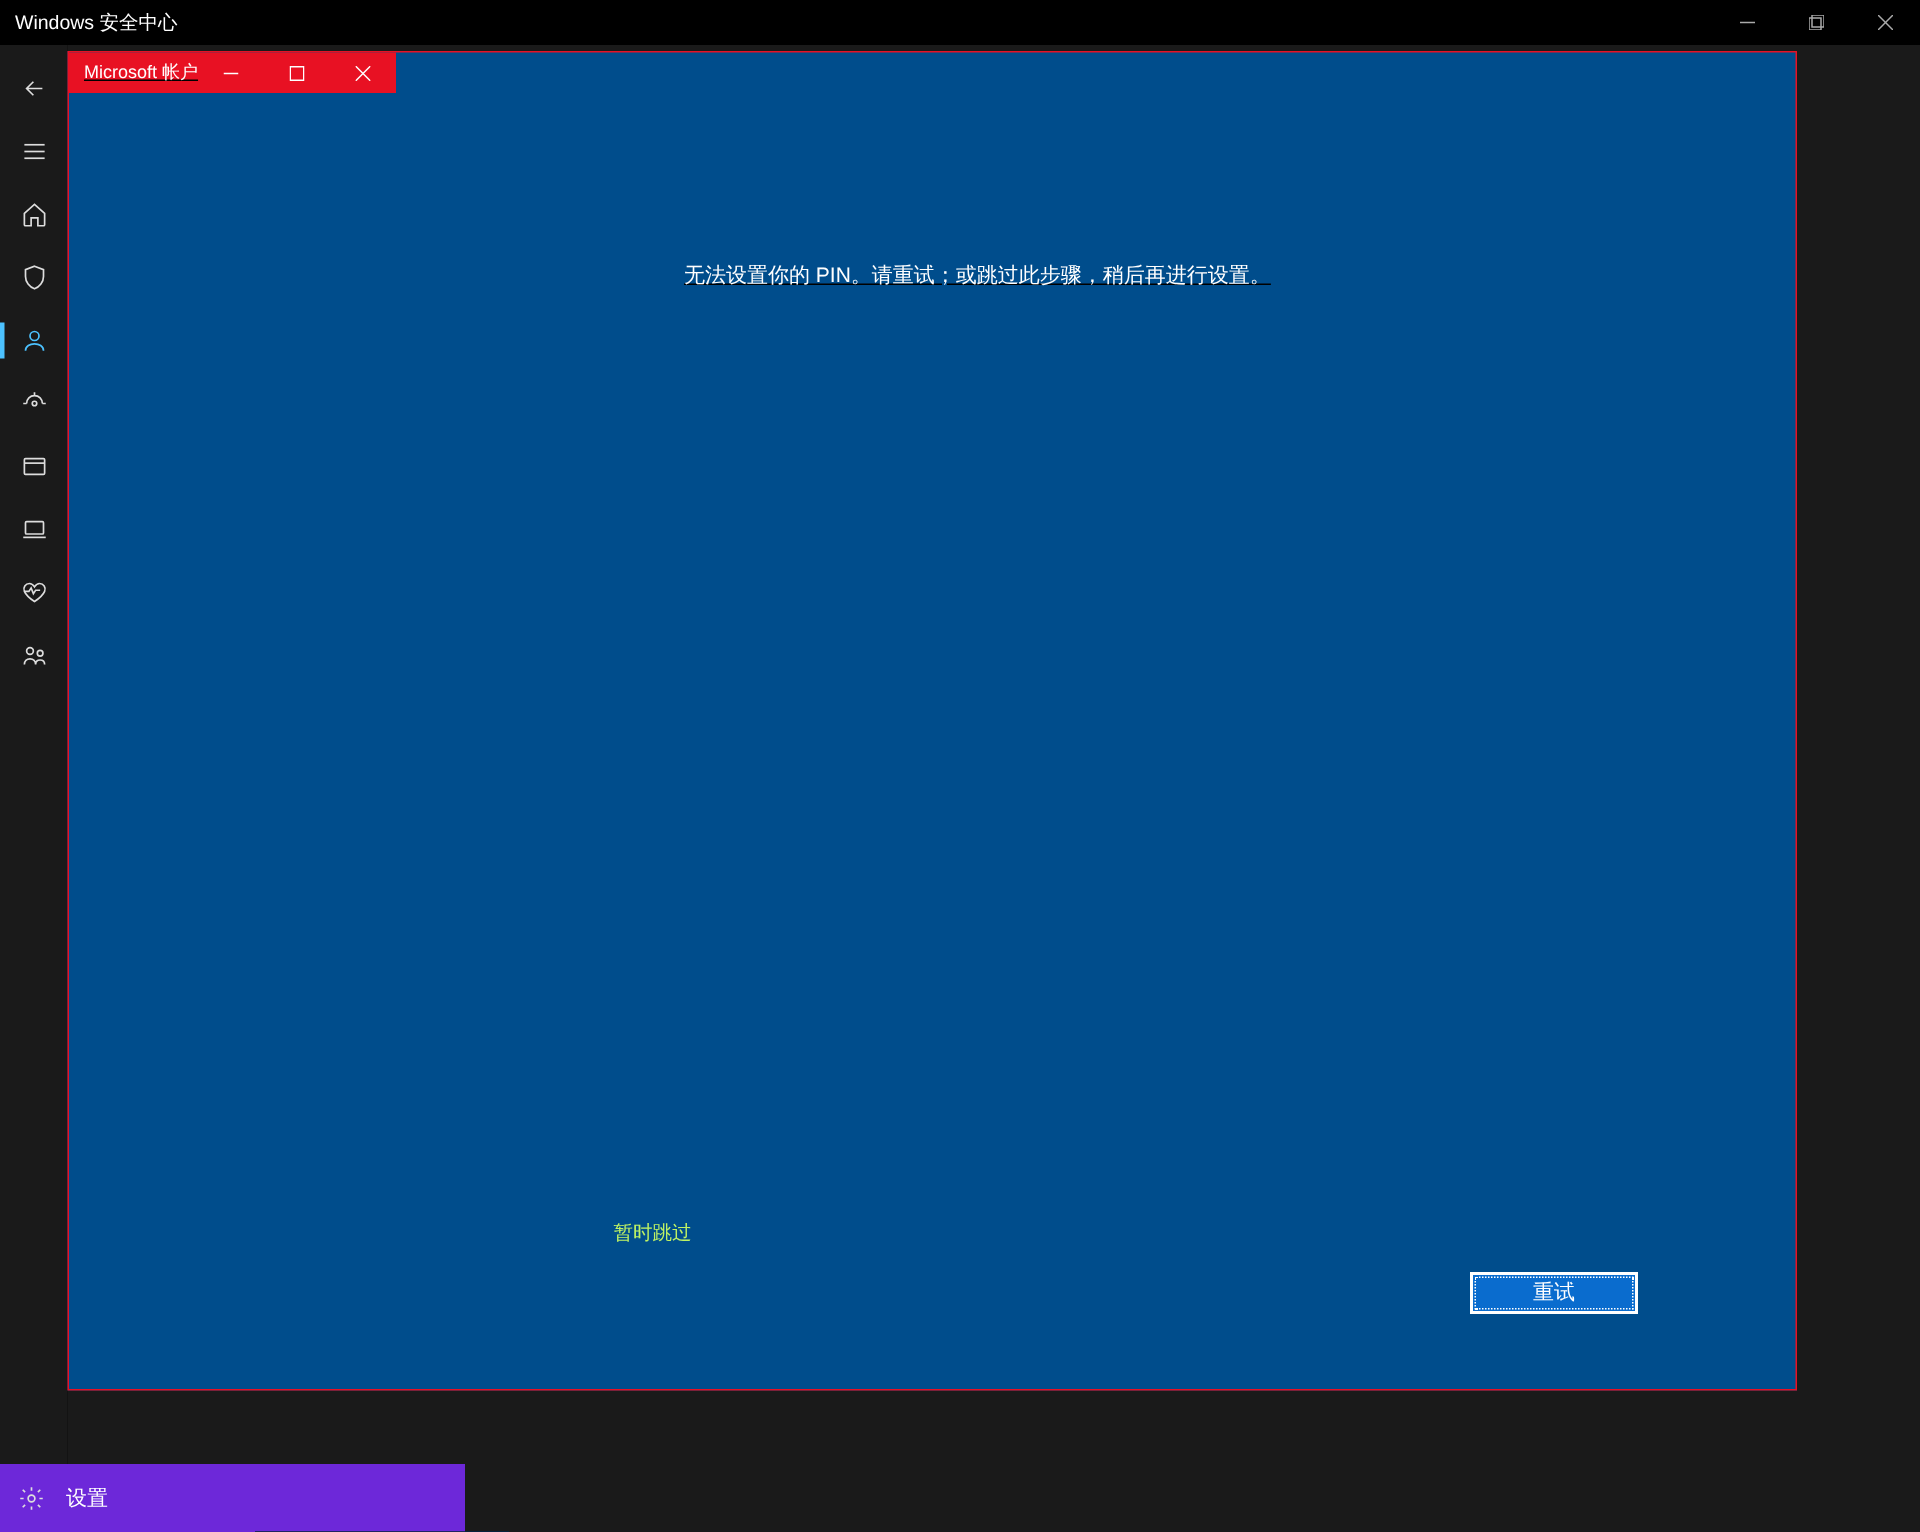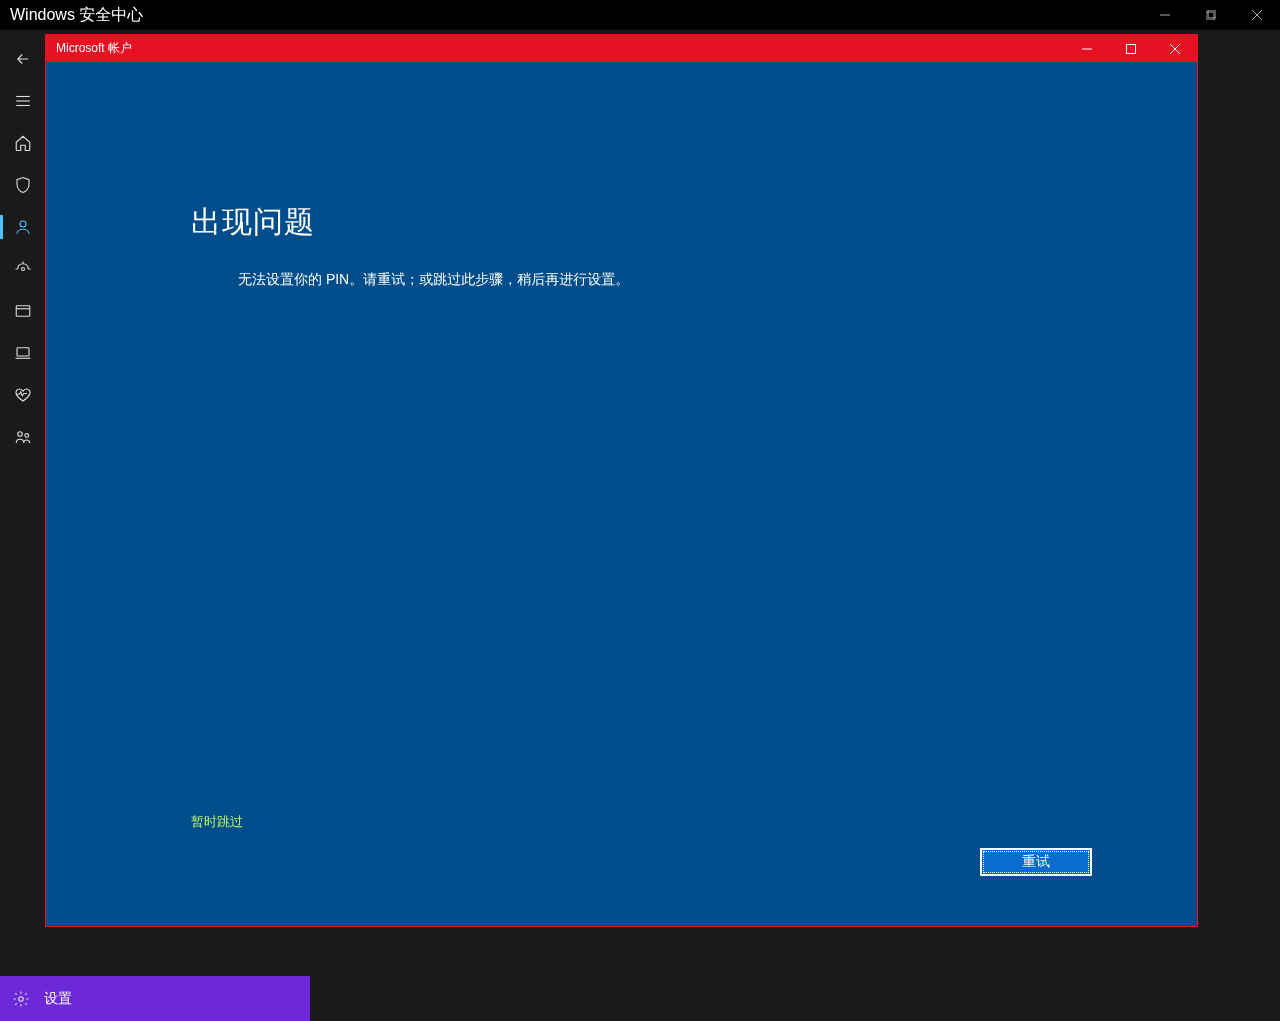--- a/index.html
+++ b/index.html
@@ -15,21 +15,21 @@
       overflow: hidden;
       position: relative;
     }
     .outer-titlebar {
       height: 30px;
       background: #000;
       display: flex;
       align-items: center;
       justify-content: space-between;
       color: #fff;
-      font-size: 16px;
+      font-size: 13px;
       padding-left: 10px;
     }
     .outer-title {
       color: #fff;
     }
     .outer-controls {
       display: flex;
       height: 100%;
     }
     .outer-control-btn {
@@ -108,21 +108,22 @@
     }
     .dialog-window {
       position: absolute;
       left: 0;
       top: 4px;
       width: 1153px;
       height: 893px;
       border: 1px solid #e81123;
       background: #004d8c;
       display: flex;
-      flex-direction: column;
+      flex-direction: row;
+      text-decoration: underline;
     }
     .dialog-titlebar {
       height: 27px;
       background: #e81123;
       display: flex;
       align-items: center;
       justify-content: space-between;
       padding-left: 10px;
       color: #fff;
       font-size: 12px;
@@ -290,21 +291,20 @@
           </div>
           <div class="dialog-control-btn">
             <svg viewBox="0 0 10 10">
                 <line x1="0" y1="0" x2="10" y2="10" stroke="#fff" stroke-width="1"></line>
                 <line x1="10" y1="0" x2="0" y2="10" stroke="#fff" stroke-width="1"></line>
               </svg>
           </div>
         </div>
       </div>
       <div class="dialog-content">
-        <h1 class="dialog-heading">出现问题</h1>
         <p class="dialog-message">无法设置你的 PIN。请重试；或跳过此步骤，稍后再进行设置。</p>
         <a class="skip-link">暂时跳过</a>
         <div class="retry-button">重试</div>
       </div>
     </div>
   </div>
 </div>
 
 <div class="settings-row">
   <svg viewBox="0 0 24 24">

